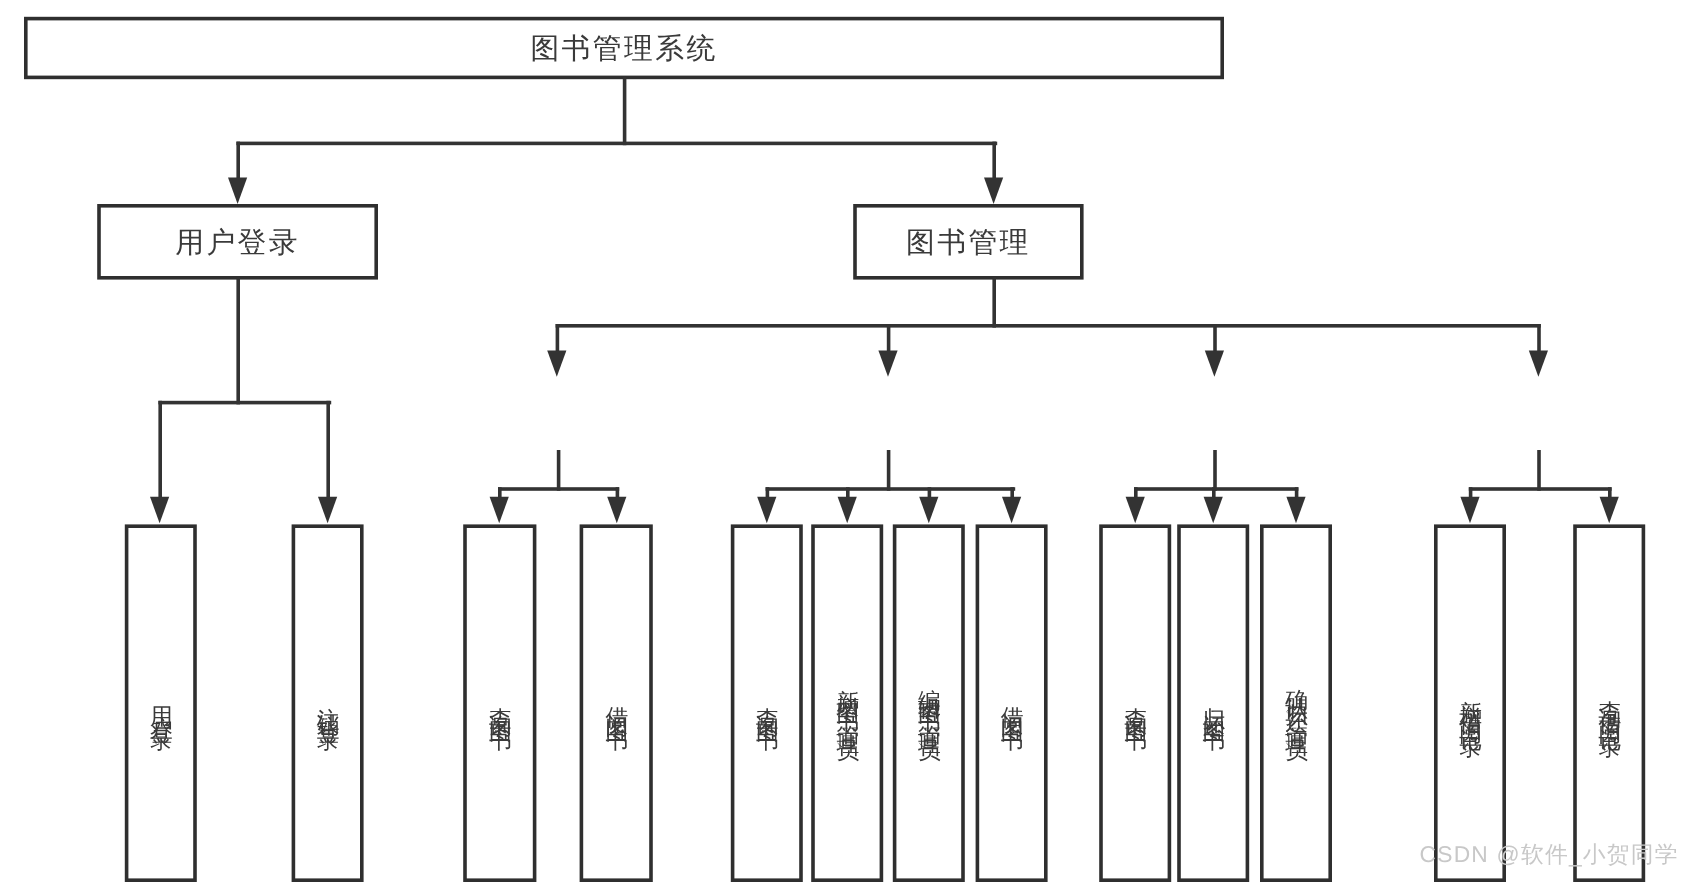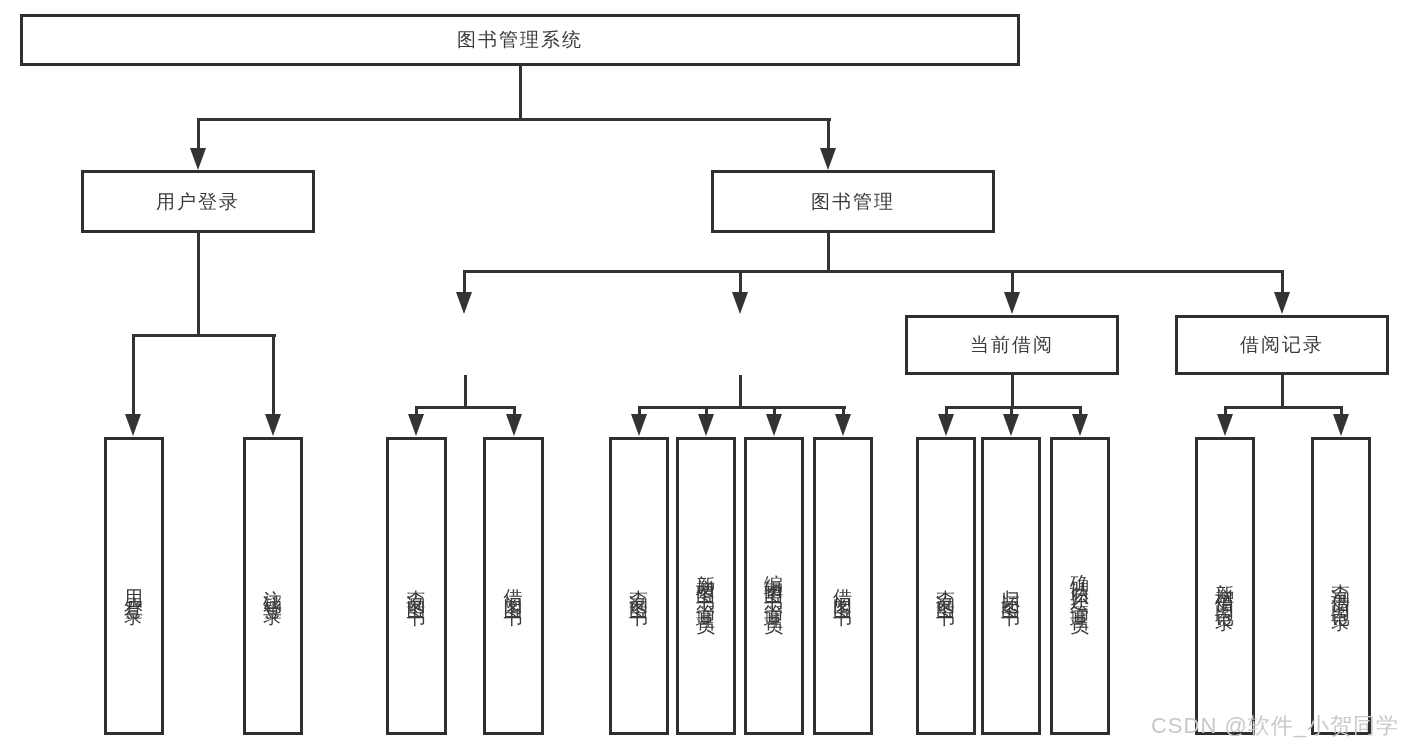--- a/index.html
+++ b/index.html
@@ -20,21 +20,21 @@
   }
   .node{
     position:absolute;
     background:#fff;
     border:3px solid var(--border);
     box-sizing:border-box;
     display:flex;
     align-items:center;
     justify-content:center;
     color:var(--text);
-    font-size:19px;
+    font-size:24px;
     letter-spacing:2px;
     white-space:nowrap;
   }
   .vnode{
     writing-mode:vertical-rl;
     text-orientation:mixed;
     letter-spacing:6px;
     white-space:normal;
     line-height:1.0;
     font-size:19px;
@@ -46,38 +46,36 @@
   .arrow{
     position:absolute;
     width:0;height:0;
     border-left:8px solid transparent;
     border-right:8px solid transparent;
     border-top:22px solid var(--line);
   }
   #watermark{
     position:absolute;
     right:6px;
-    bottom:6px;
+    bottom:22px;
     color:var(--wm);
-    font-size:22px;
+    font-size:19px;
     letter-spacing:1px;
   }
 </style>
 </head>
 <body>
 
 <div id="canvas">
 
   <div class="node" style="left:20px;top:14px;width:1000px;height:52px">图书管理系统</div>
 
   <div class="node" style="left:81px;top:170px;width:234px;height:63px">用户登录</div>
-  <div class="node" style="left:711px;top:170px;width:284px;height:63px">图书管理</div>
+  <div class="node" style="left:711px;top:170px;width:192px;height:63px">图书管理</div>
 
-  <div class="node" style="left:905px;top:315px;width:214px;height:60px">当前借阅</div>
-  <div class="node" style="left:1175px;top:315px;width:214px;height:60px">借阅记录</div>
 
   <div class="node vnode" style="left:104px;top:437px;width:60px;height:298px">用户登录</div>
   <div class="node vnode" style="left:243px;top:437px;width:60px;height:298px">注销登录</div>
 
   <div class="node vnode" style="left:386px;top:437px;width:61px;height:298px">查询图书</div>
   <div class="node vnode" style="left:483px;top:437px;width:61px;height:298px">借阅图书</div>
 
   <div class="node vnode" style="left:609px;top:437px;width:60px;height:298px">查询图书</div>
   <div class="node vnode" style="left:676px;top:437px;width:60px;height:298px">新增图书（管理员）</div>
   <div class="node vnode" style="left:744px;top:437px;width:60px;height:298px">编辑图书（管理员）</div>

